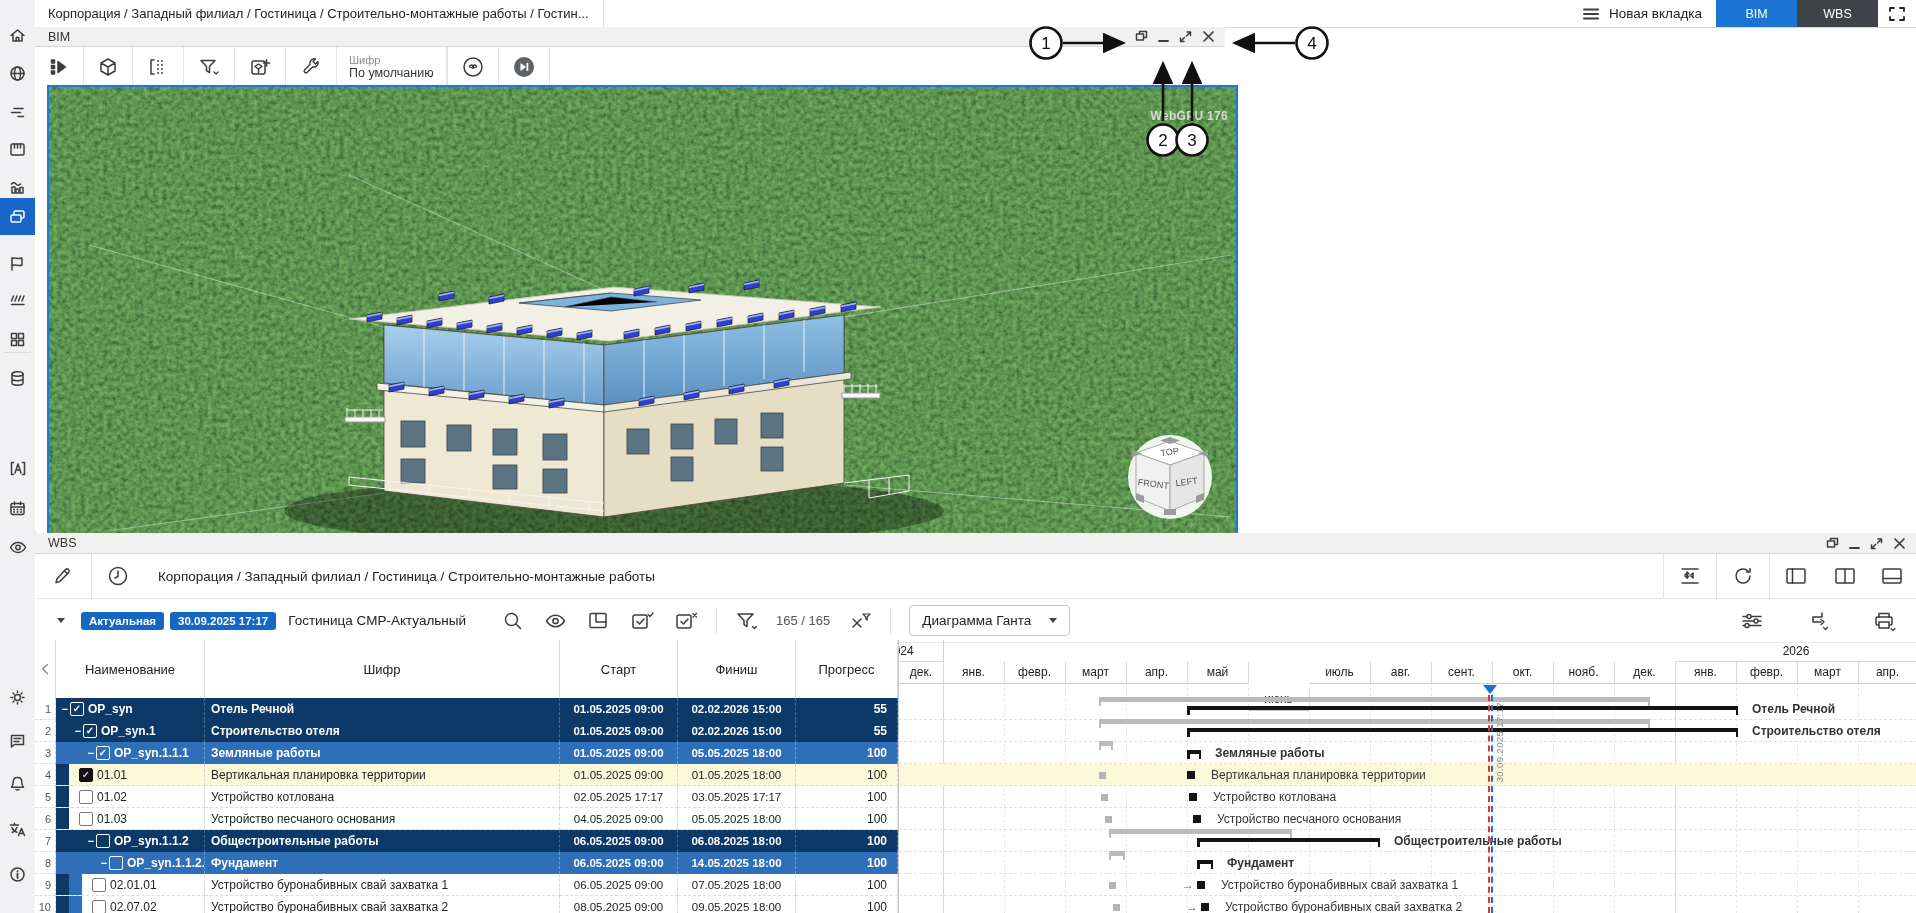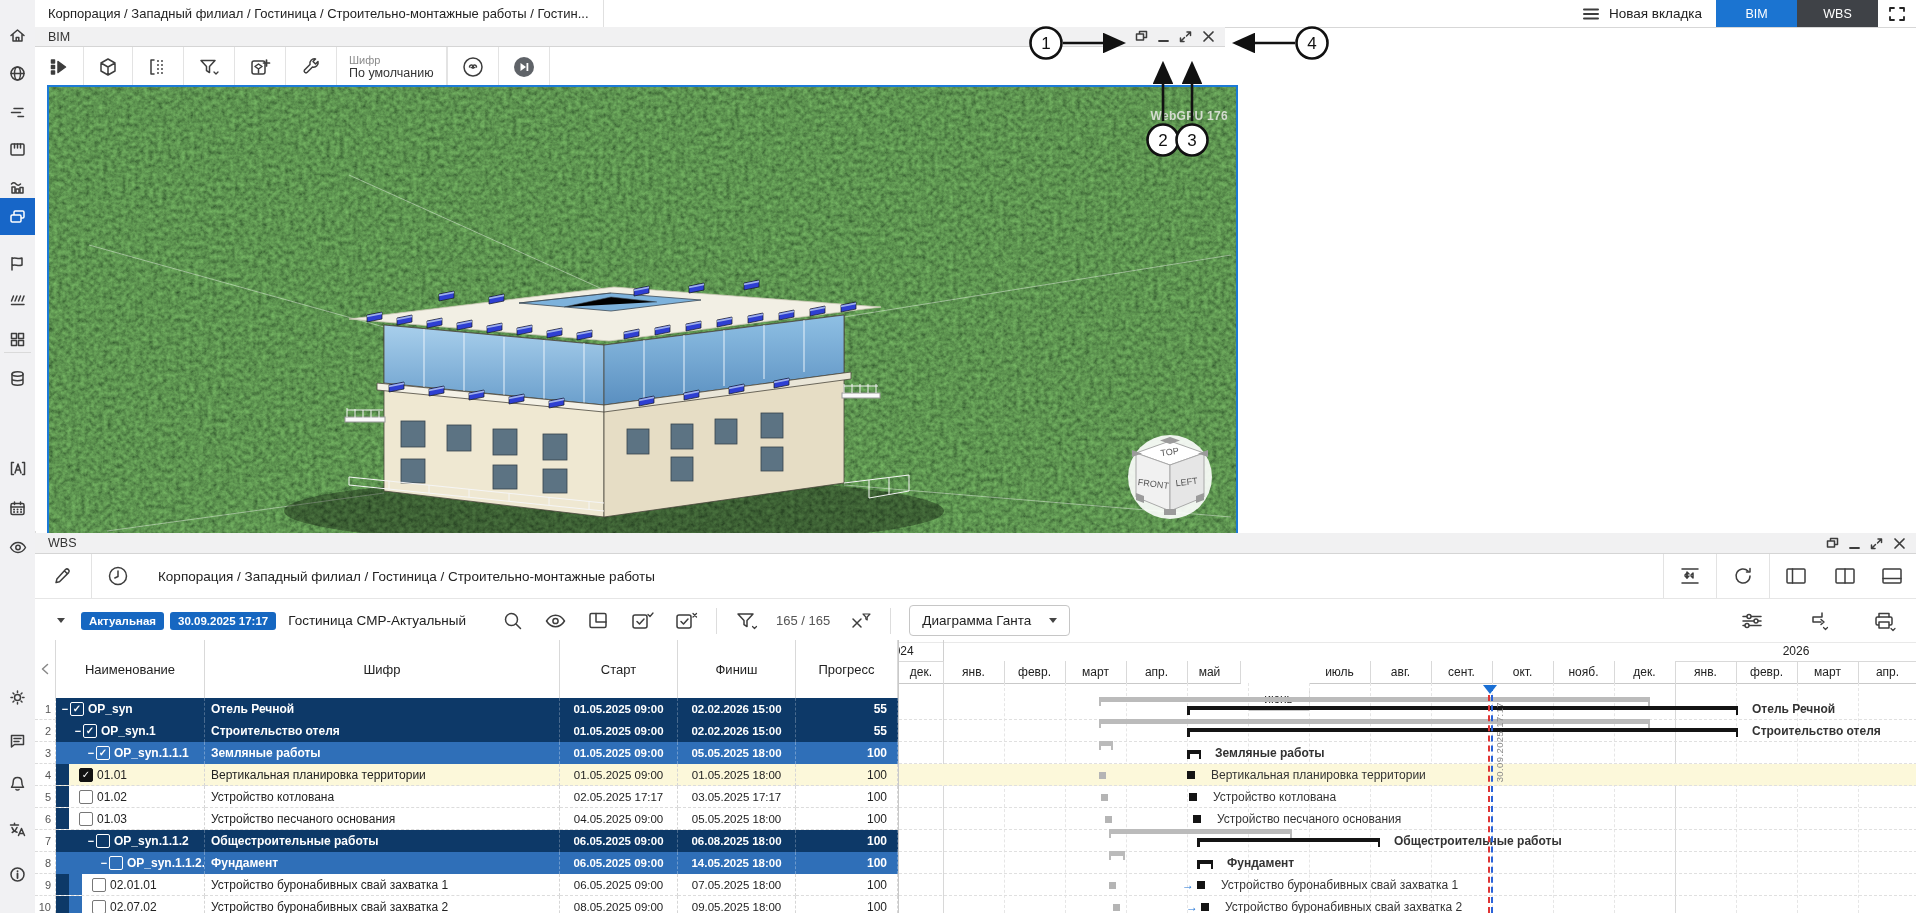--- a/index.html
+++ b/index.html
@@ -734,21 +734,21 @@
             <div class="c prog">100</div>
           </div>
         </div>
       <div id="gantt">
           <div class="g-year" style="left: 0px; width: 44px; justify-content: flex-start; text-indent: -12px;">2024</div>
           <div class="g-month" style="left: 0px; width: 44px;">дек.</div>
           <div class="g-month" style="left: 44px; width: 61px;">янв.</div>
           <div class="g-month" style="left: 105px; width: 61px;">февр.</div>
           <div class="g-month" style="left: 166px; width: 61px;">март</div>
           <div class="g-month" style="left: 227px; width: 61px;">апр.</div>
-          <div class="g-month" style="left: 280px; width: 61px;">май</div>
+          <div class="g-month" style="left: 288px; width: 61px;">май</div>
           <div class="g-month" style="left: 349px; width: 61px; margin-top: 27px;">июнь</div>
           <div class="g-month" style="left: 410px; width: 61px;">июль</div>
           <div class="g-month" style="left: 471px; width: 61px;">авг.</div>
           <div class="g-month" style="left: 532px; width: 61px;">сент.</div>
           <div class="g-month" style="left: 593px; width: 61px;">окт.</div>
           <div class="g-month" style="left: 654px; width: 61px;">нояб.</div>
           <div class="g-month" style="left: 715px; width: 61px;">дек.</div>
           <div class="g-year" style="left: 776px; width: 242px;">2026</div>
           <div class="g-month" style="left: 776px; width: 61px;">янв.</div>
           <div class="g-month" style="left: 837px; width: 61px;">февр.</div>

